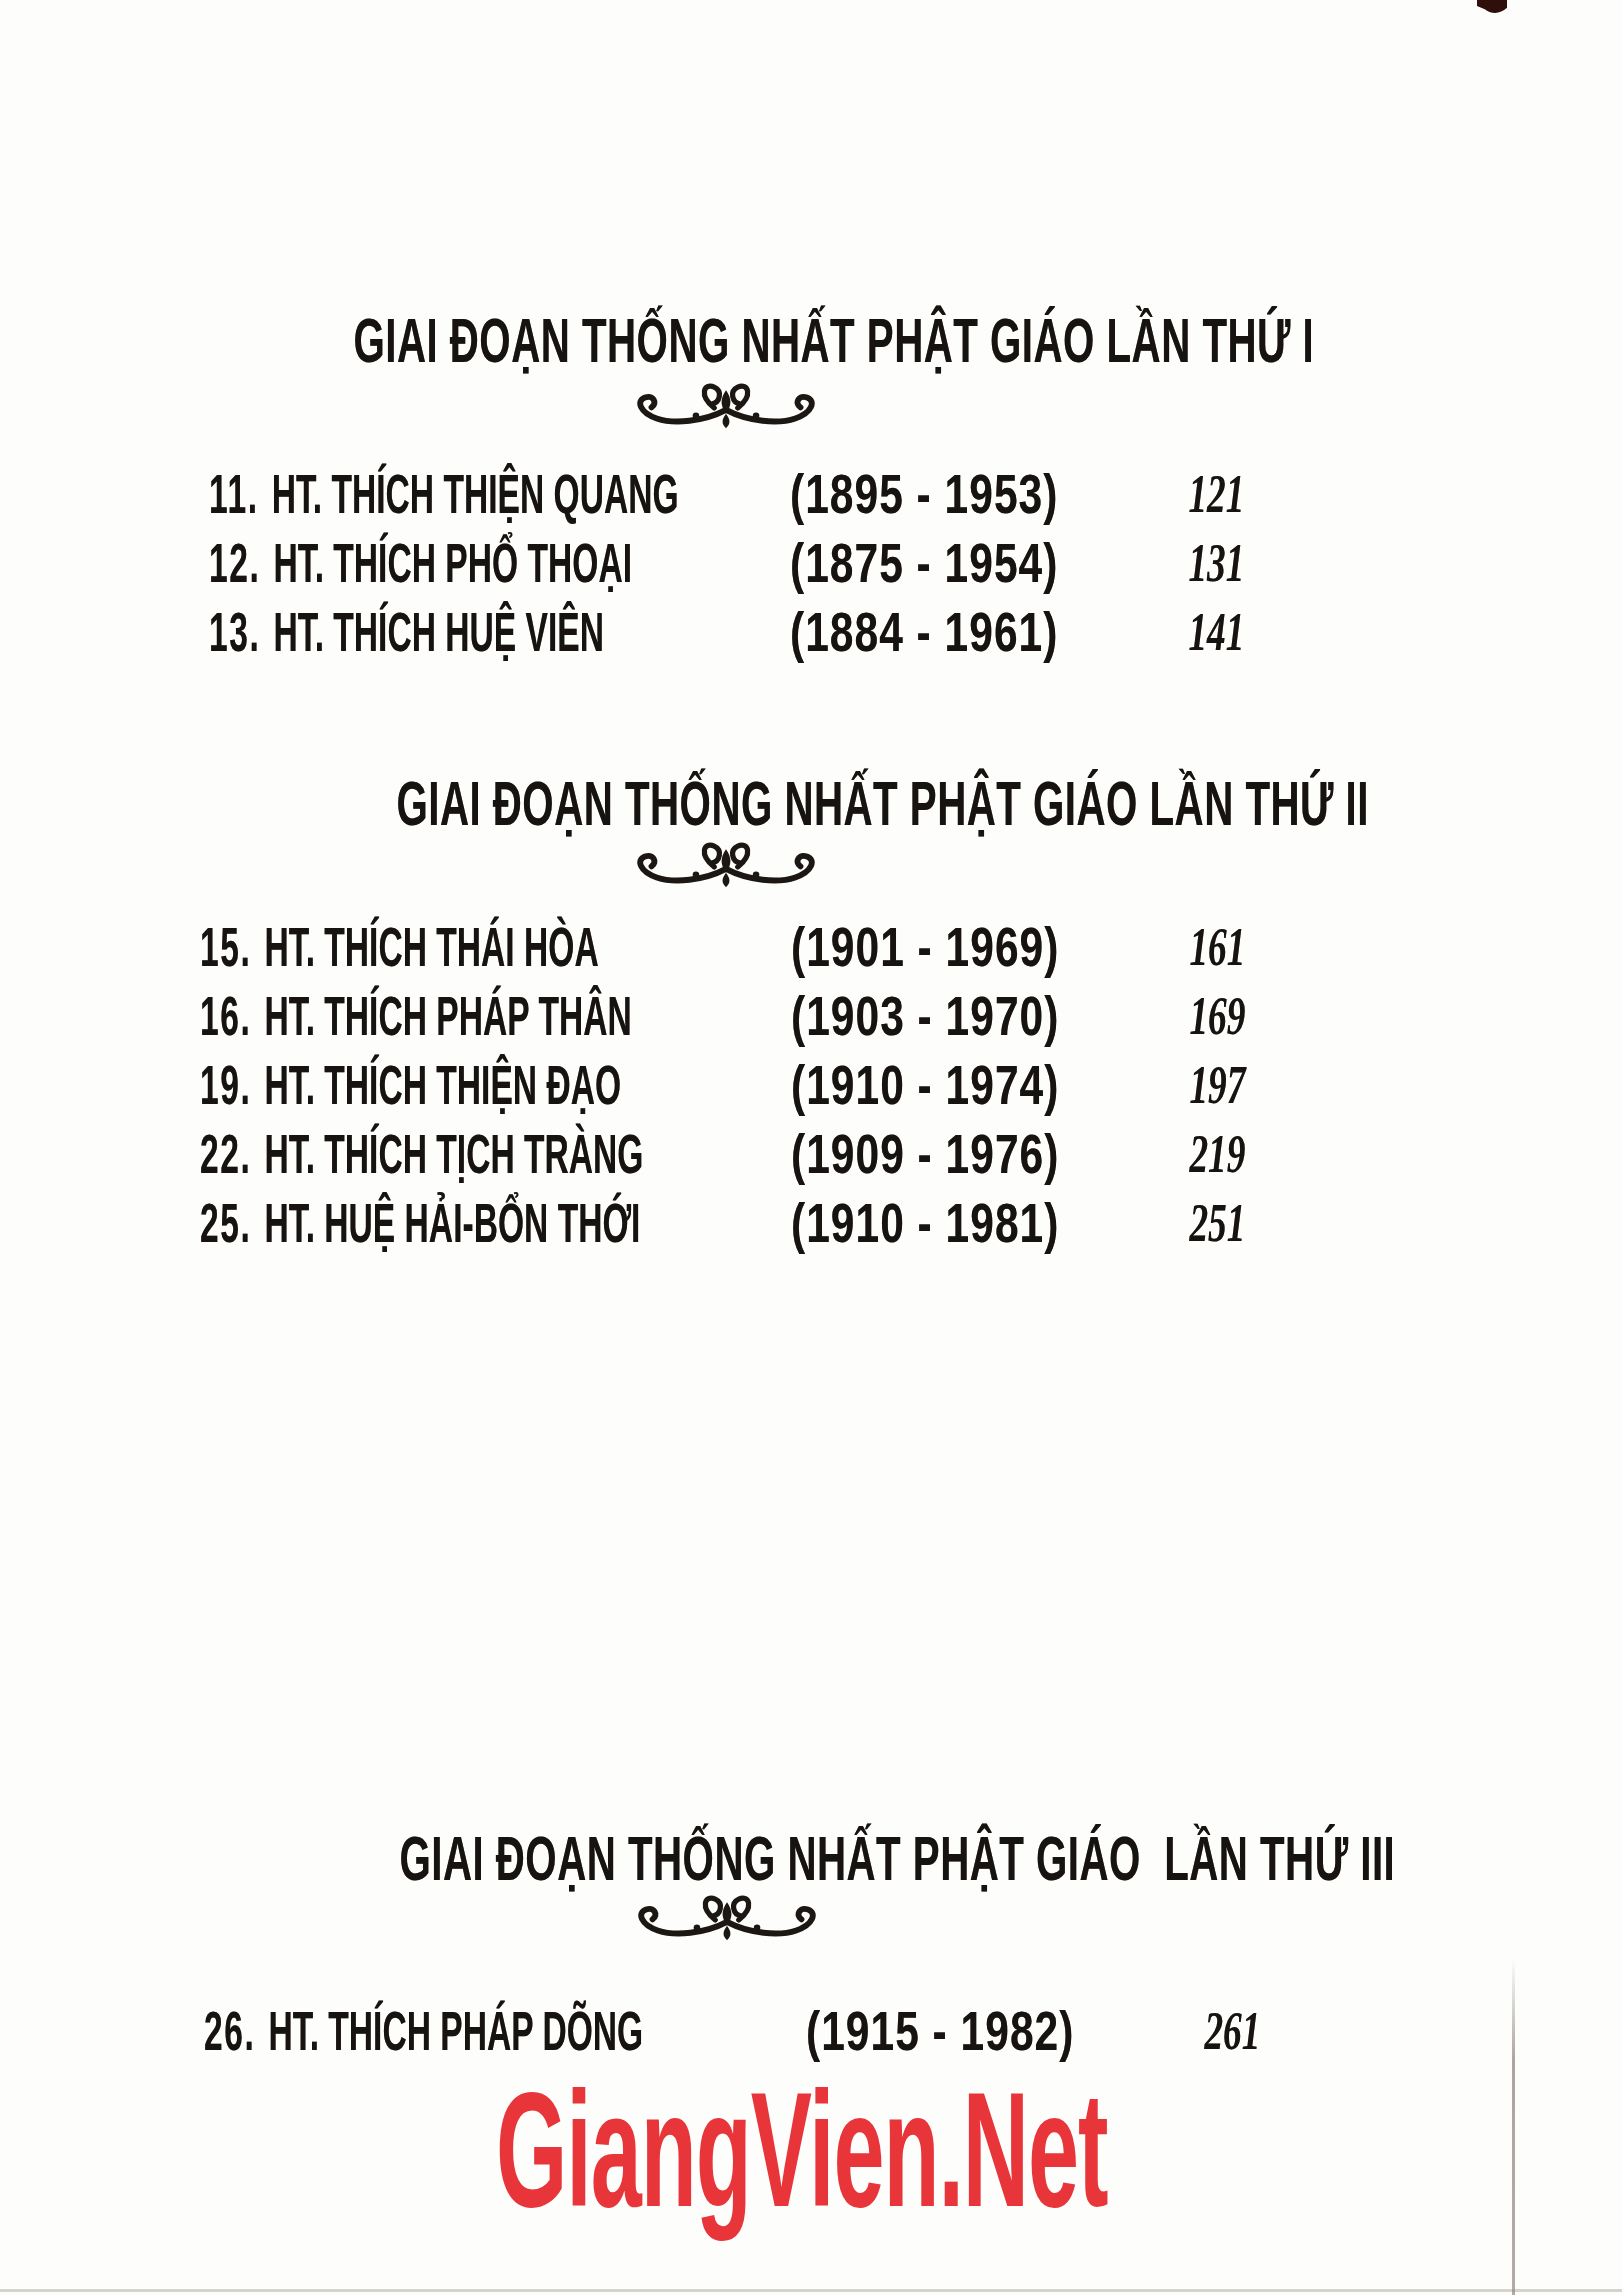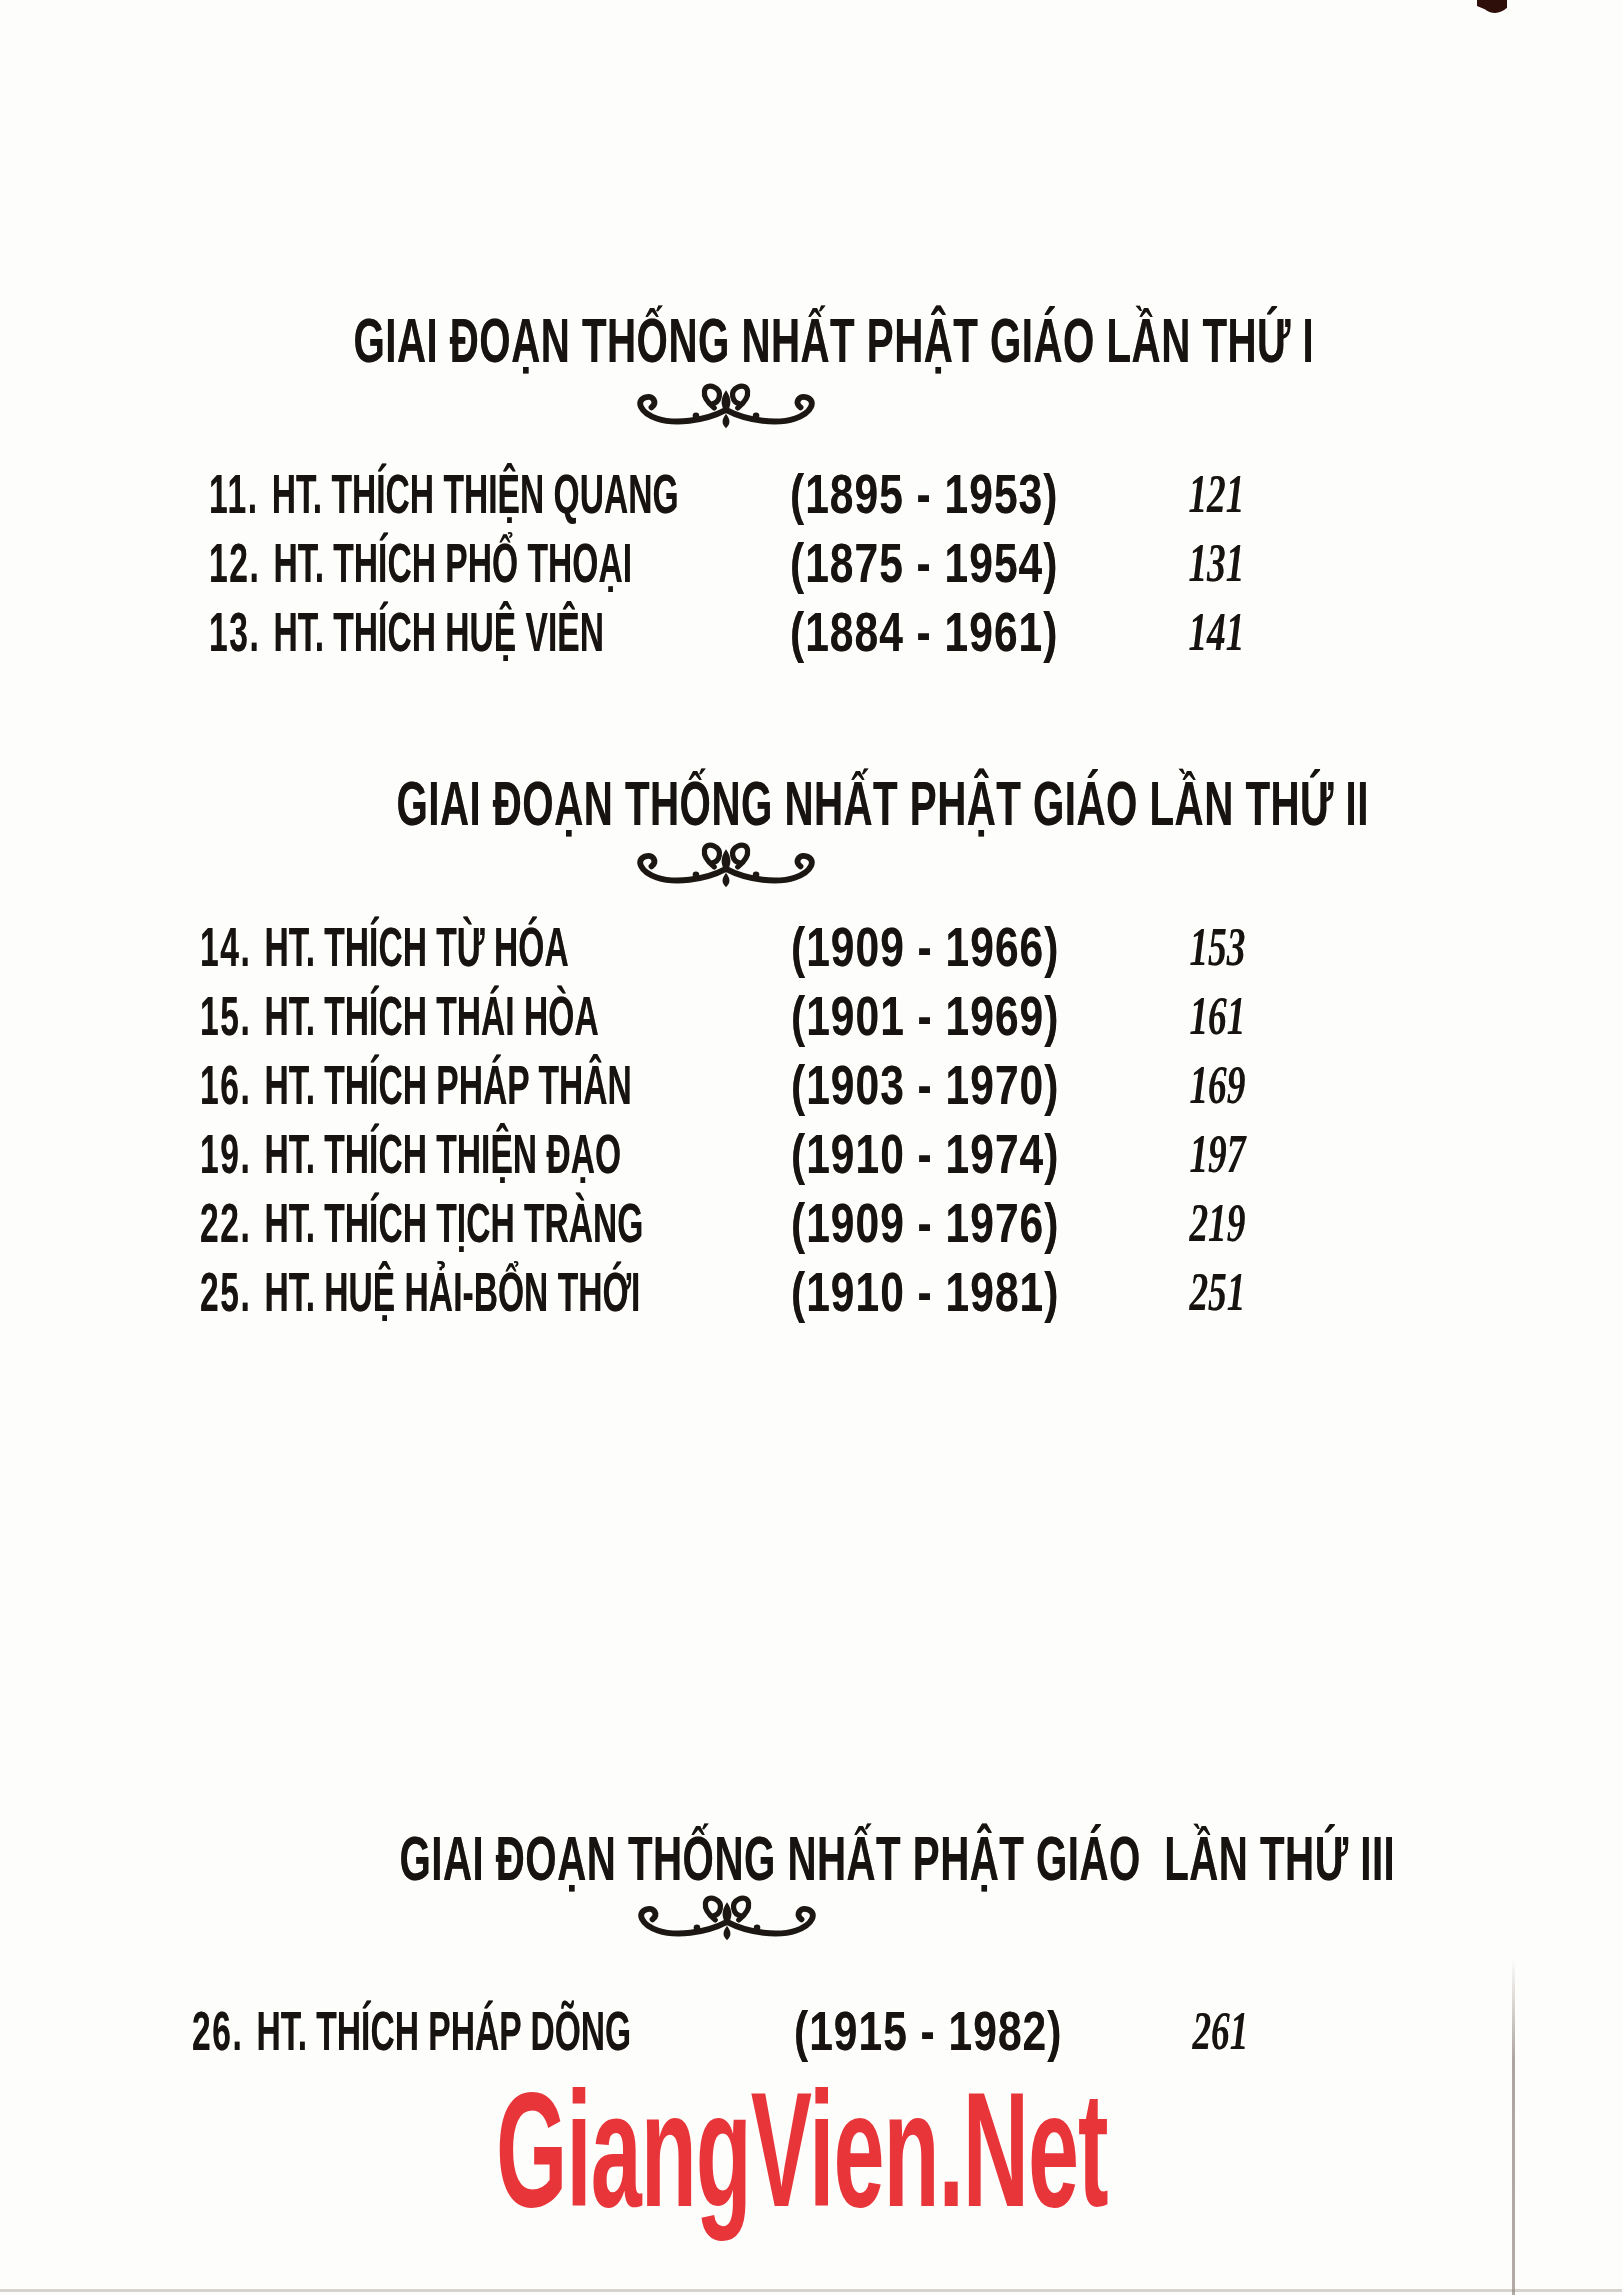--- a/index.html
+++ b/index.html
@@ -37,21 +37,21 @@
   .page-cell{
     position:absolute;top:0;right:0;font-size:55px;
     font-family:"Liberation Serif", serif;font-style:italic;font-weight:600;
     transform:scaleX(0.68);transform-origin:right center;
     text-shadow:0 0 0.7px rgba(25,18,12,.45);
   }
   .rows-g1{top:459px;left:209px;width:1035px;}
   .rows-g1 .years-cell{left:581px;}
   .rows-g2{top:912px;left:200px;width:1045px;}
   .rows-g2 .years-cell{left:591px;}
-  .rows-g3{top:1996px;left:192px;width:1056px;}
+  .rows-g3{top:1996px;left:204px;width:1056px;}
   .rows-g3 .years-cell{left:602px;}
   
   .watermark{
     position:absolute;left:496px;top:2068px;
     font-size:164px;font-weight:bold;line-height:1;letter-spacing:-2px;
     transform:scaleX(0.56);transform-origin:left top;
     white-space:nowrap;
   }
   
   .corner-mark{position:absolute;left:1477px;top:0;width:30px;height:15.7px;}
@@ -107,25 +107,20 @@
 </div>
 
 <div class="heading" style="left:208px;top:761px">GIAI ĐOẠN THỐNG NHẤT PHẬT GIÁO LẦN THỨ II</div>
 
 <svg class="ornament" style="left:628px;top:840px" viewBox="0 0 300 76">
     <use href="#fleuron" xlink:href="#fleuron"></use>
   </svg>
 
 <div class="rows rows-g2">
   <div class="row">
-    <span class="name-cell"><span class="no">14.</span><span>HT. THÍCH TỪ HÓA</span></span>
-    <span class="years-cell">(1909 - 1966)</span>
-    <span class="page-cell">153</span>
-  </div>
-  <div class="row">
     <span class="name-cell"><span class="no">15.</span><span>HT. THÍCH THÁI HÒA</span></span>
     <span class="years-cell">(1901 - 1969)</span>
     <span class="page-cell">161</span>
   </div>
   <div class="row">
     <span class="name-cell"><span class="no">16.</span><span>HT. THÍCH PHÁP THÂN</span></span>
     <span class="years-cell">(1903 - 1970)</span>
     <span class="page-cell">169</span>
   </div>
   <div class="row">

